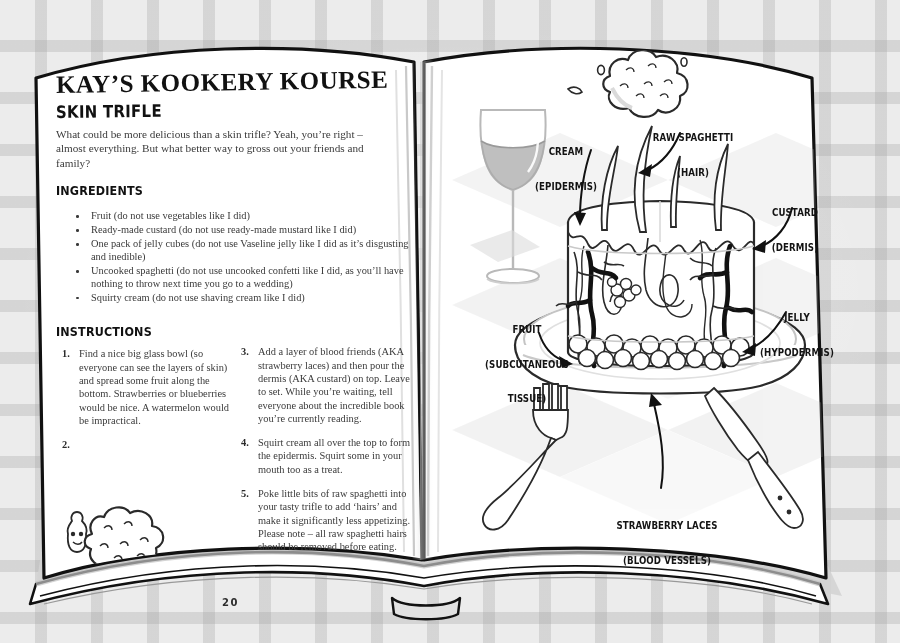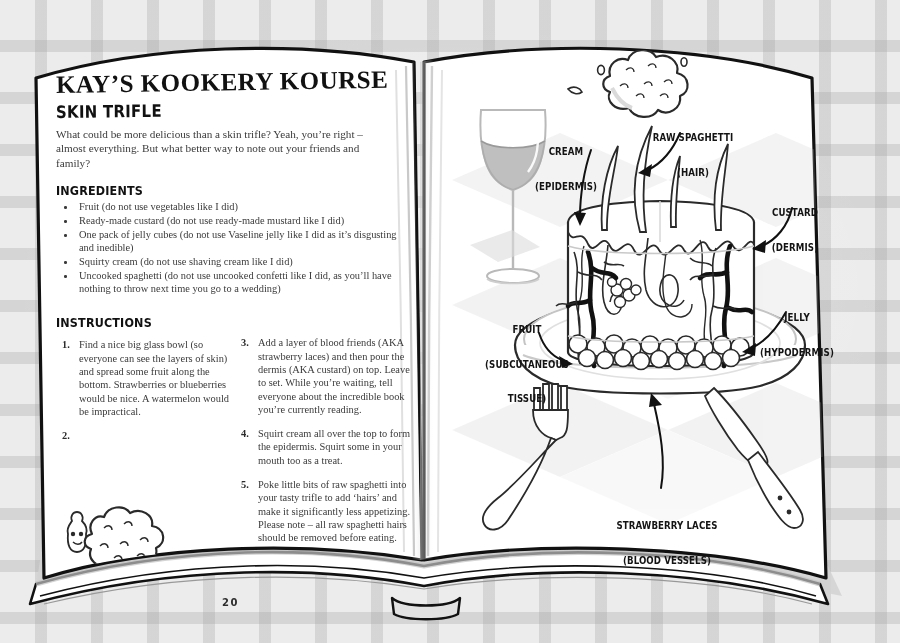--- a/index.html
+++ b/index.html
@@ -93,21 +93,21 @@
     font-weight: bold;
     font-size: 13px;
     letter-spacing: 0.2px;
     color: #111;
     margin: 0 0 3px 0;
     transform: scaleX(0.86);
     transform-origin: left center;
   }
   ul.ingredients {
     list-style: none;
-    margin: 0;
+    margin: 12px;
     padding: 0;
     width: 345px;
   }
   ul.ingredients li {
     position: relative;
     padding-left: 23px;
     font-size: 10.4px;
     line-height: 12.6px;
     margin-bottom: 1.5px;
     color: #3a3a3a;
@@ -447,30 +447,30 @@
       </g>
     </svg>
   </div>
 
   <div class="left-page">
 
     <h1 class="course-title">KAY’S KOOKERY KOURSE</h1>
 
     <h2 class="recipe-title">SKIN TRIFLE</h2>
 
-    <p class="intro">What could be more delicious than a skin trifle? Yeah, you’re right – almost everything. But what better way to note out your friends and family?</p>
+    <p class="intro">What could be more delicious than a skin trifle? Yeah, you’re right – almost everything. But what better way to gross out your friends and family?</p>
 
     <div class="section-head">INGREDIENTS</div>
 
     <ul class="ingredients">
       <li>Fruit (do not use vegetables like I did)</li>
       <li>Ready-made custard (do not use ready-made mustard like I did)</li>
       <li>One pack of jelly cubes (do not use Vaseline jelly like I did as it’s disgusting and inedible)</li>
+      <li>Uncooked spaghetti (do not use uncooked confetti like I did, as you’ll have nothing to throw next time you go to a wedding)</li>
       <li>Squirty cream (do not use shaving cream like I did)</li>
-      <li>Uncooked spaghetti (do not use uncooked confetti like I did, as you’ll have nothing to throw next time you go to a wedding)</li>
     </ul>
 
     <div class="section-head instructions-head">INSTRUCTIONS</div>
 
     <div class="instr-cols">
       <ol class="instr col1">
         <li>
           <span class="num">1.</span>
           <span>Find a nice big glass bowl (so everyone can see the layers of skin) and spread some fruit along the bottom. Strawberries or blueberries would be nice. A watermelon would be impractical.</span>
         </li>

